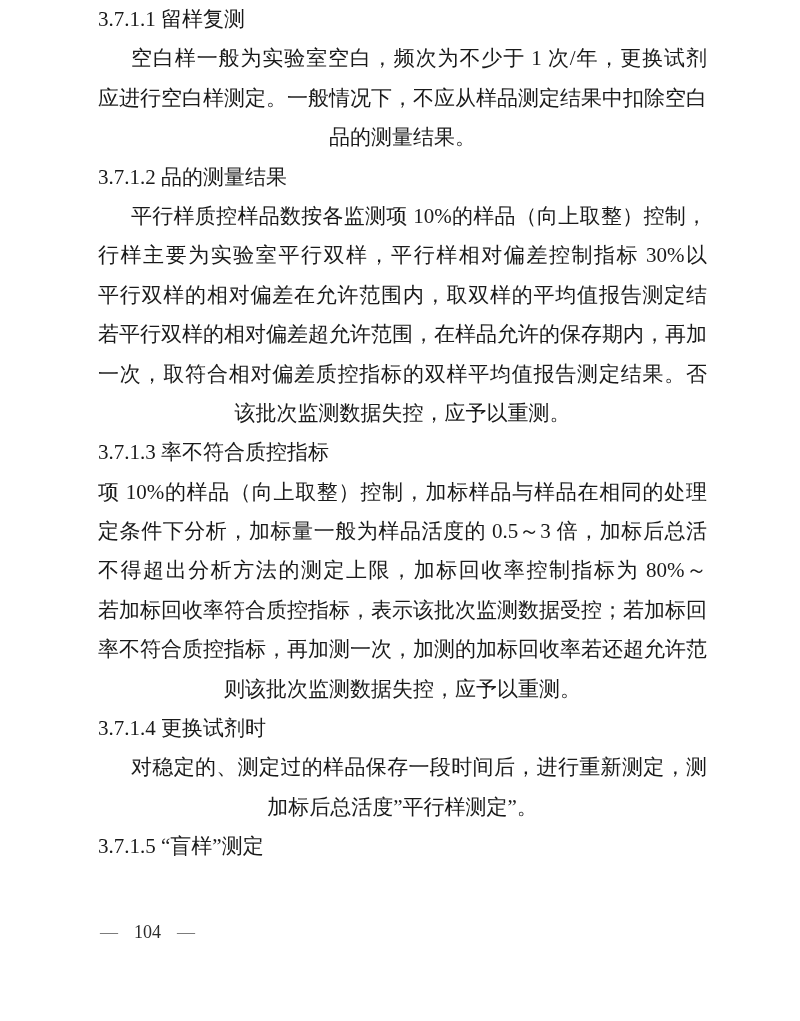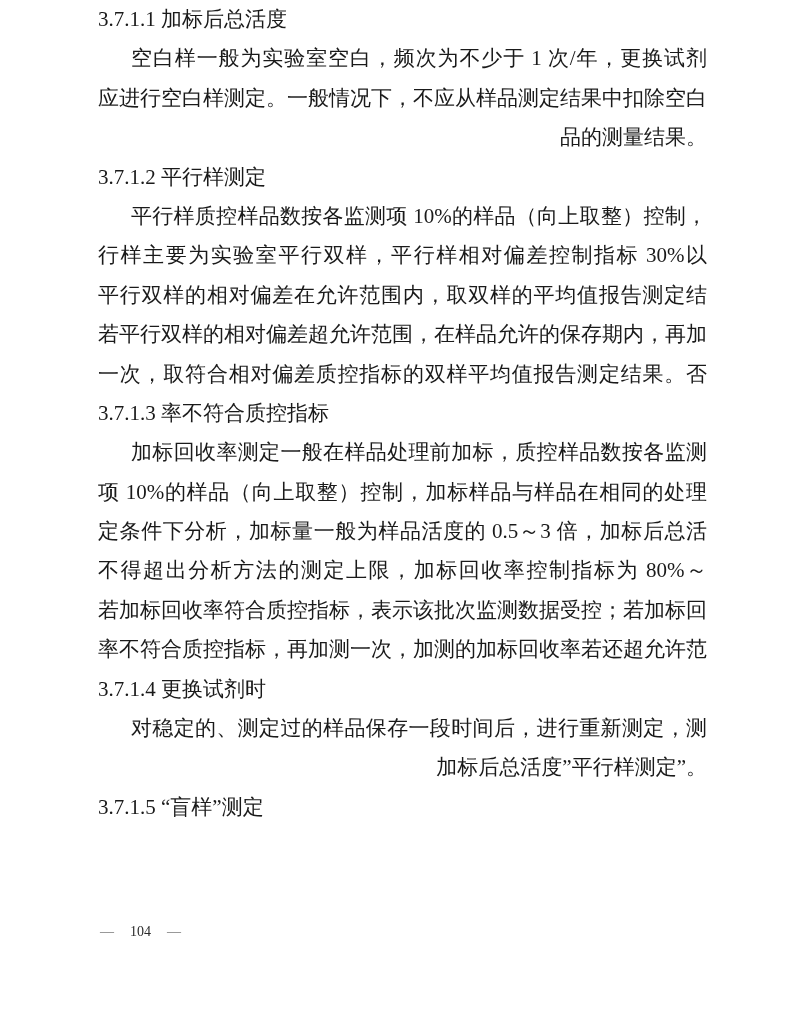--- a/index.html
+++ b/index.html
@@ -33,61 +33,62 @@
   }
   .line.fill,
   .line.first {
     text-align: justify;
     text-align-last: justify;
   }
   .line.first {
     padding-left: 33px;
   }
   .line.end {
-    text-align: right;
+    text-align: center;
   }
   .page-footer {
     position: absolute;
     left: 100px;
     top: 920px;
-    font-size: 14px;
+    font-size: 18px;
     line-height: 24px;
     color: #333333;
     white-space: nowrap;
   }
   .page-footer .dash {
     color: #777777;
     letter-spacing: 0;
   }
   .page-footer .num {
     margin: 0 16px;
     color: #2b2b2b;
   }
 </style>
 </head>
 <body>
 
 <main class="doc-body" id="doc">
-    <div class="line heading">3.7.1.1 加标后总活度</div>
+    <div class="line heading">3.7.1.1 留样复测</div>
     <div class="line first">空白样一般为实验室空白，频次为不少于 1 次/年，更换试剂时，</div>
     <div class="line fill">应进行空白样测定。一般情况下，不应从样品测定结果中扣除空白样</div>
     <div class="line end">品的测量结果。</div>
-    <div class="line heading">3.7.1.2 平行样测定</div>
+    <div class="line heading">3.7.1.2 品的测量结果</div>
     <div class="line first">平行样质控样品数按各监测项 10%的样品（向上取整）控制，平</div>
     <div class="line fill">行样主要为实验室平行双样，平行样相对偏差控制指标 30%以内。若</div>
     <div class="line fill">平行双样的相对偏差在允许范围内，取双样的平均值报告测定结果；</div>
     <div class="line fill">若平行双样的相对偏差超允许范围，在样品允许的保存期内，再加测</div>
     <div class="line fill">一次，取符合相对偏差质控指标的双样平均值报告测定结果。否则，</div>
+    <div class="line end">该批次监测数据失控，应予以重测。</div>
     <div class="line heading">3.7.1.3 率不符合质控指标</div>
-    <div class="line first">加标回收率测定一般在样品处理前加标，质控样品数按各监测</div>
     <div class="line fill">项 10%的样品（向上取整）控制，加标样品与样品在相同的处理和测</div>
     <div class="line fill">定条件下分析，加标量一般为样品活度的 0.5～3 倍，加标后总活度</div>
     <div class="line fill">不得超出分析方法的测定上限，加标回收率控制指标为 80%～120%。</div>
     <div class="line fill">若加标回收率符合质控指标，表示该批次监测数据受控；若加标回收</div>
     <div class="line fill">率不符合质控指标，再加测一次，加测的加标回收率若还超允许范围，</div>
+    <div class="line end">则该批次监测数据失控，应予以重测。</div>
     <div class="line heading">3.7.1.4 更换试剂时</div>
     <div class="line first">对稳定的、测定过的样品保存一段时间后，进行重新测定，测量</div>
     <div class="line end">加标后总活度”平行样测定”。</div>
     <div class="line heading">3.7.1.5 “盲样”测定</div>
   </main>
 
 <div class="page-footer">
   <span class="dash">—</span><span class="num">104</span><span class="dash">—</span>
 </div>
 

